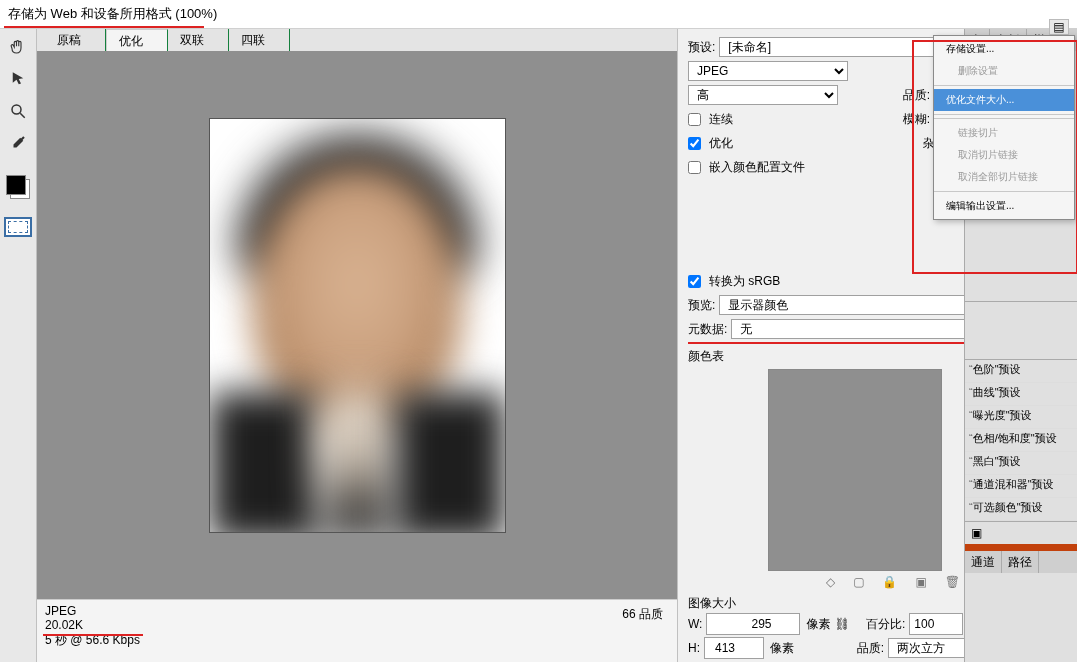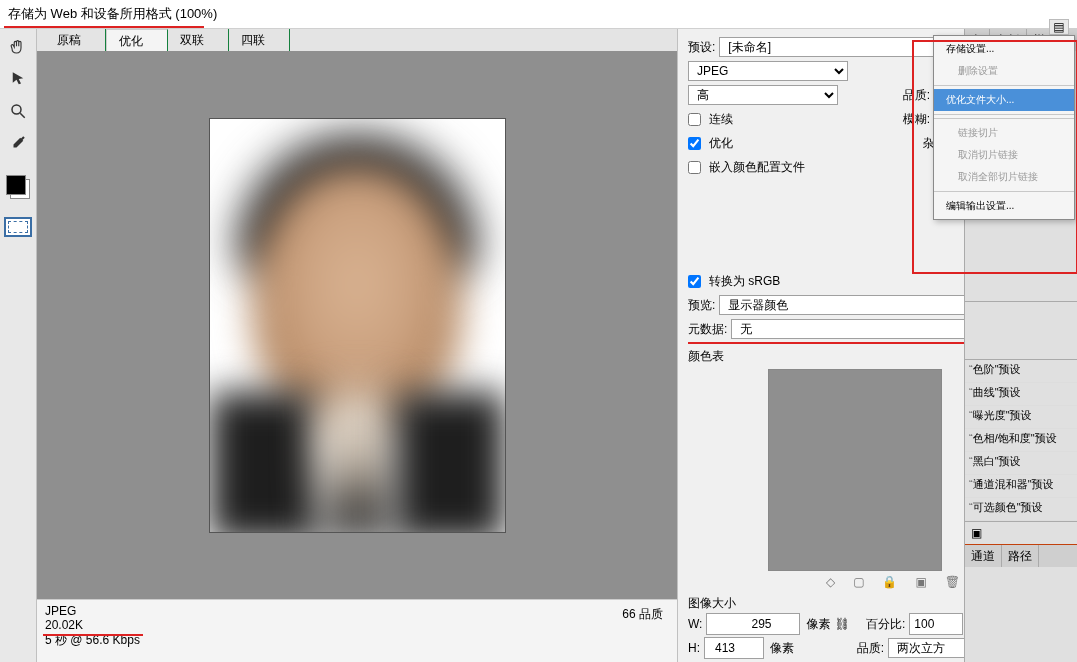--- a/index.html
+++ b/index.html
@@ -196,21 +196,21 @@
     border-top:1px solid #aaa;
   }
   .adj-item {
     height:20px; padding:2px 4px 0 4px;
     border-bottom:1px solid #ddd;
     font-size:11px;
     white-space:nowrap; overflow:hidden;
   }
   .adj-item::before{content:"“"; color:#666;}
   .adj-foot{ height:22px; display:flex; align-items:center; justify-content:flex-start; padding-left:6px; border-top:1px solid #aaa;}
-  .sp-tabs2{ height:22px; background:#cfcfcf; display:flex; font-size:12px; border-top:1px solid #c2410c;}
+  .sp-tabs2{ height:22px; background:#cfcfcf; display:flex; font-size:12px; border-top:7px solid #c2410c;}
 
   
   .menu-overlay {
     position: absolute;
     top: 52px; right: 0;
     width: 140px;
     background: #f5f5f5;
     border: 1px solid #8a8a8a;
     box-shadow: 2px 2px 6px rgba(0,0,0,.25);
     z-index: 50;

